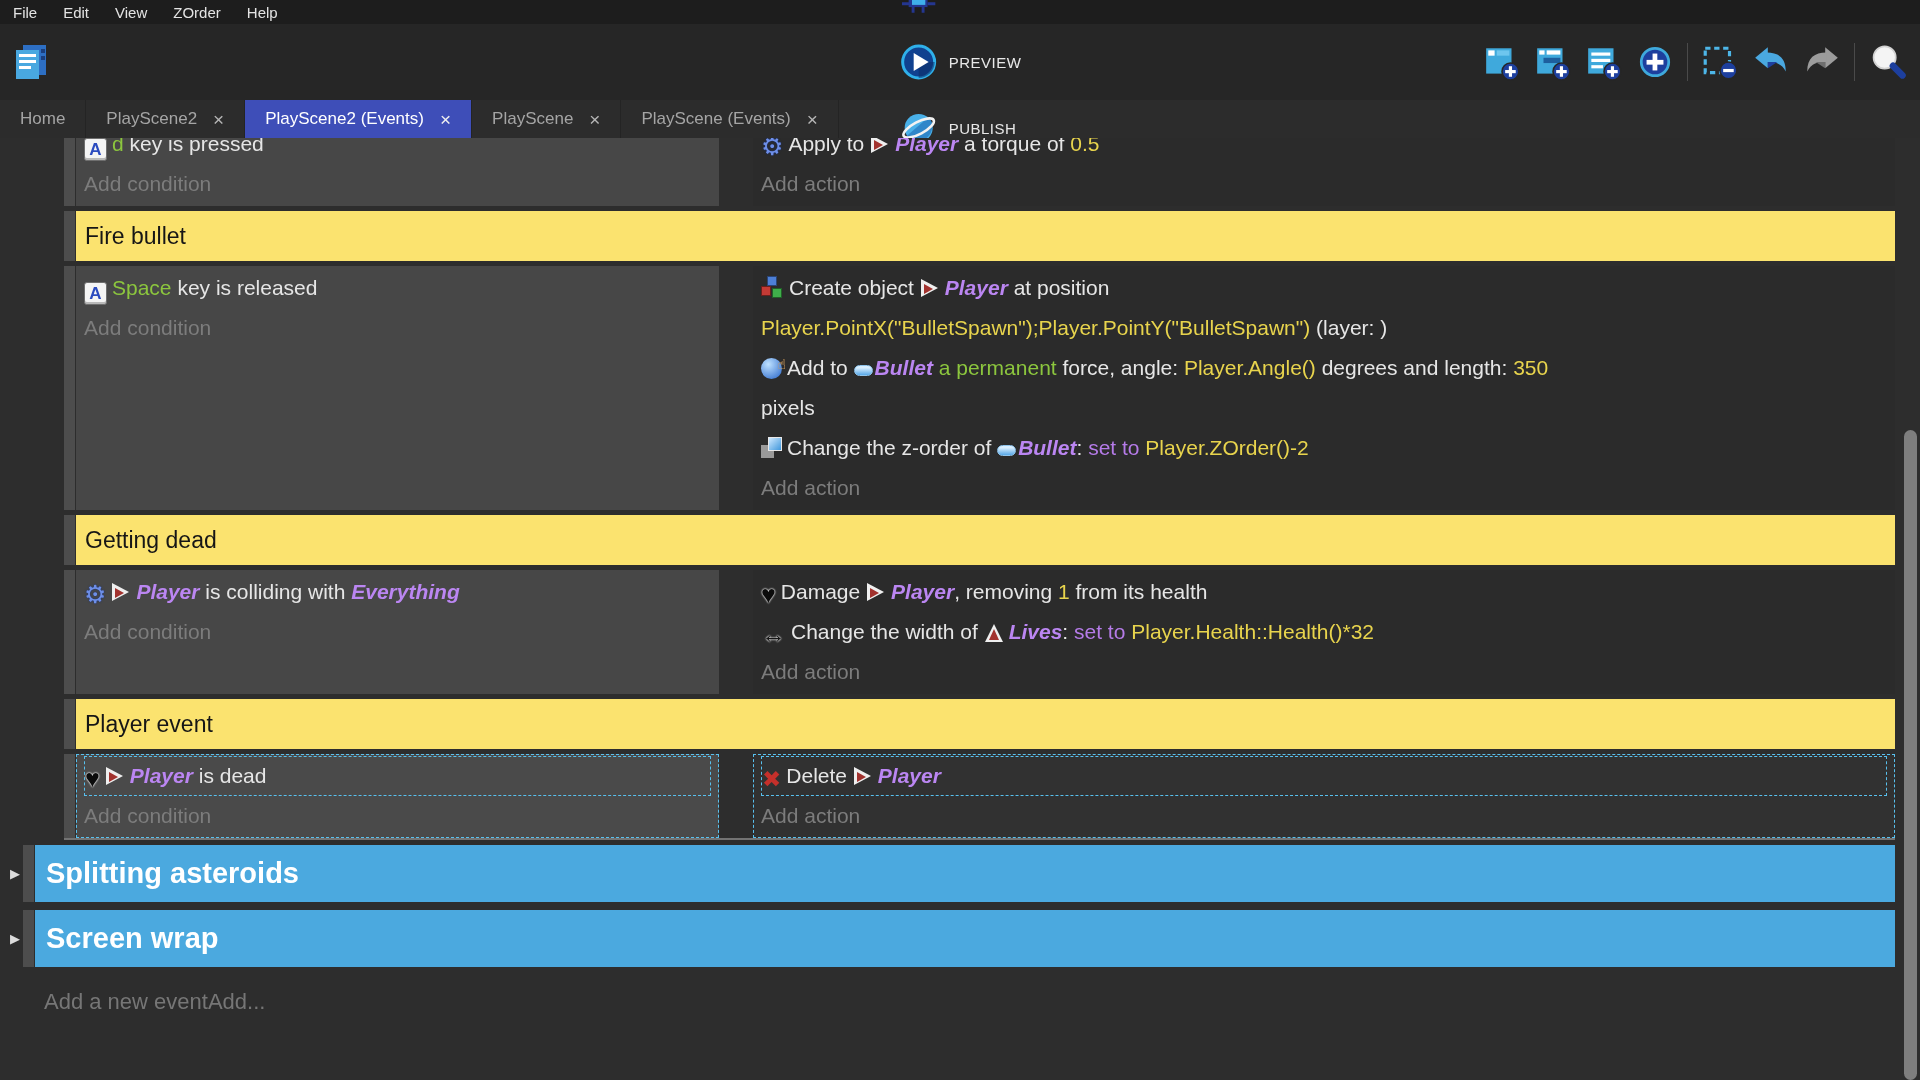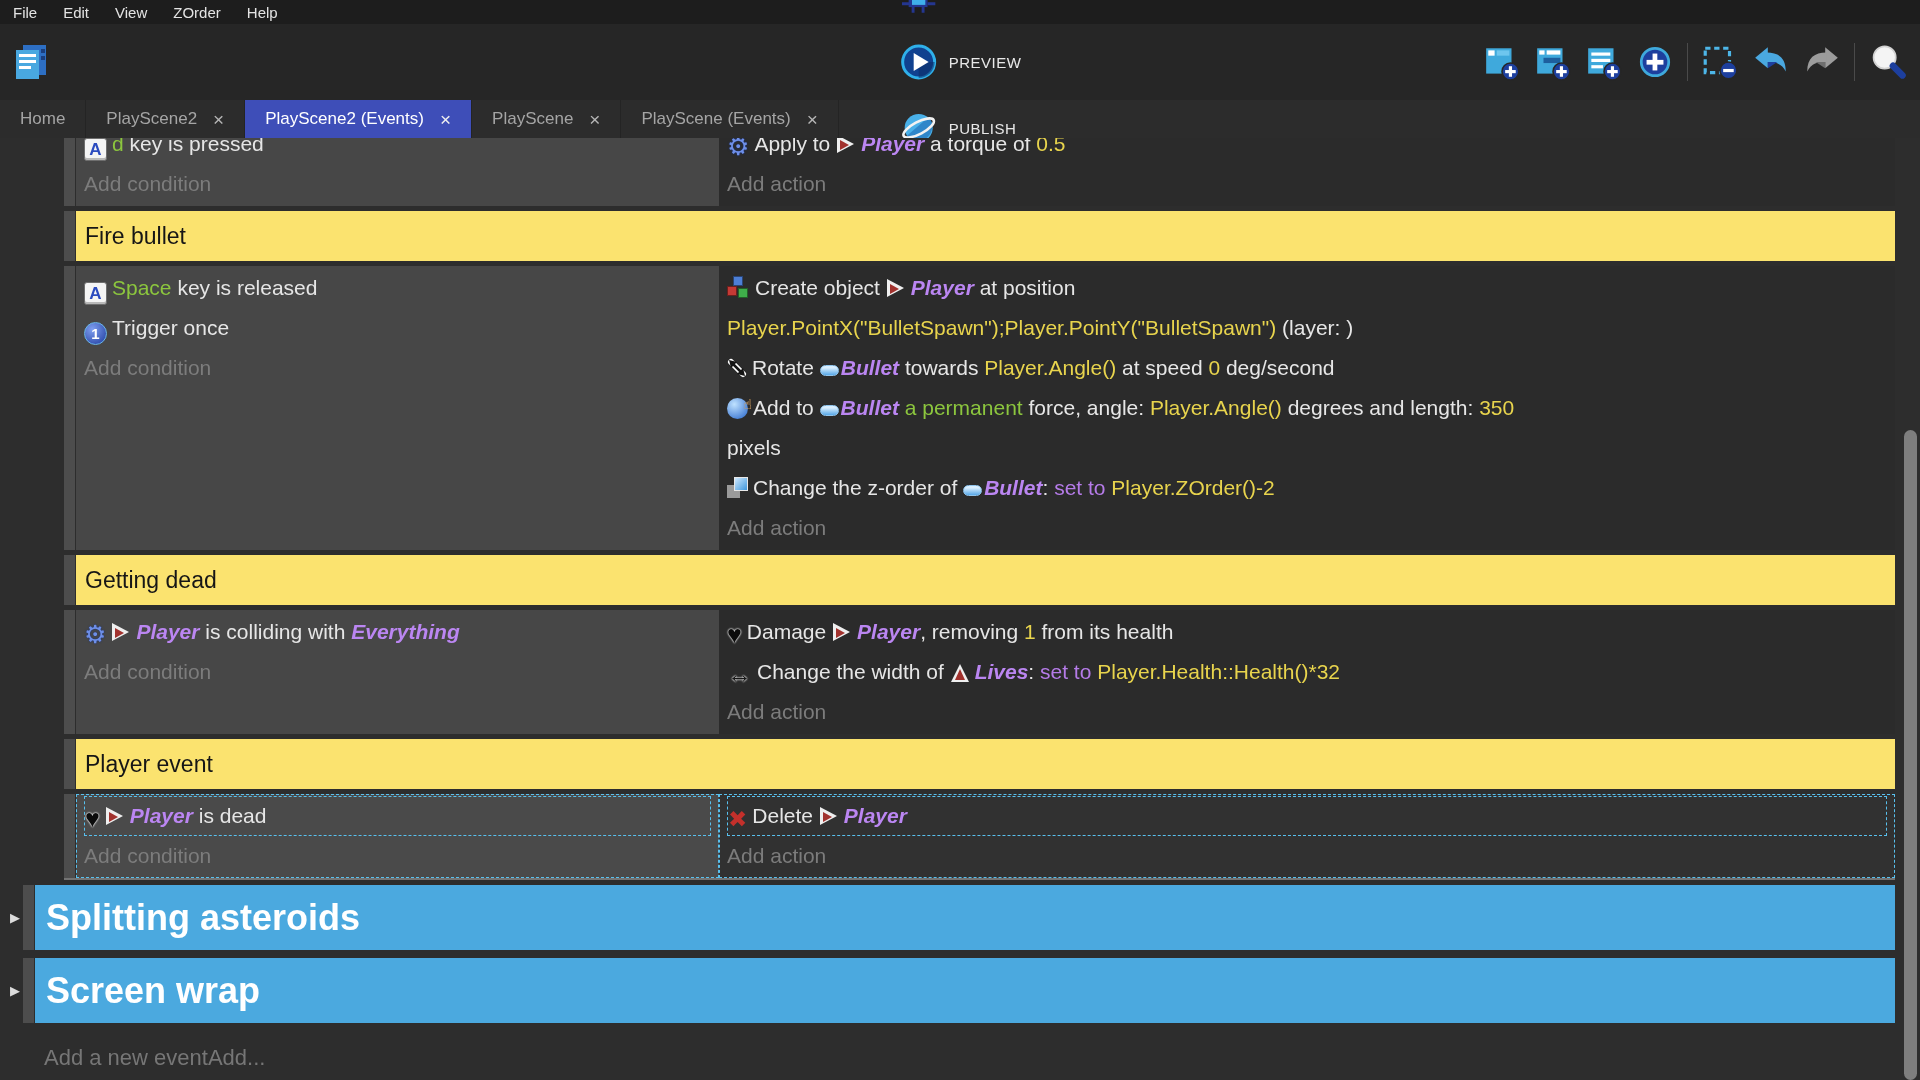--- a/index.html
+++ b/index.html
@@ -27,28 +27,28 @@
   .tab.active .tab-close { color:#efefef; }
 
   
   .events { position:relative; height:942px; background:#2d2d2d; overflow:hidden; font-size:21px; }
   #event-list { margin-top:-16px; }
   .row { display:flex; margin:0 25px 5px 64px; }
   .row.group-row { margin-left:10px; margin-bottom:8px; align-items:stretch; }
   .strip { flex:none; width:11px; background:#4d4d4d; margin-right:1px; }
   .tri { flex:none; width:12px; display:flex; align-items:center; color:#dcdcdc; font-size:13px; margin-right:1px; }
 
-  .event { flex:1; display:flex; }
+  .event { flex:1; display:flex;gap:34px; }
   .cond { flex:none; width:643px; background:#474747; padding:2px 0 2px 8px; }
   .act  { flex:1; background:#2B2B2B; padding:2px 0 2px 8px; }
   .line { line-height:40px; white-space:normal; }
   .placeholder { color:#7c7c7c; }
 
   .comment-bar { flex:1; background:#FBE36F; color:#161616; height:50px; display:flex; align-items:center; padding-left:9px; font-size:23px; }
-  .group-bar { flex:1; background:#4BA9DF; color:#ffffff; height:65px; display:flex; align-items:center; padding-left:11px; font-size:36px; font-weight:600; }
+  .group-bar { flex:1; background:#4BA9DF; color:#ffffff; height:57px; display:flex; align-items:center; padding-left:11px; font-size:29px; font-weight:600; }
 
   .row.sel { border-bottom:2px solid #737373; }
   .sel .cond { background:#4a4a4a; outline:1px dashed #58c0ee; outline-offset:-1px; }
   .sel .act  { background:#313131; outline:1px dashed #58c0ee; outline-offset:-1px; }
   .sel .line.main { border:1px dashed #58c0ee; margin-right:8px; line-height:38px; }
 
   
   .seg.plain { color:#e6e6e6; }
   .seg.object { color:#bb86f2; font-weight:bold;font-style:italic; }
   .seg.expr { color:#e8d44d; }
@@ -254,31 +254,24 @@
         <div class="strip"></div>
         <div class="comment-bar">
           <span>Fire bullet</span>
         </div>
       </div>
       <div class="row">
         <div class="strip"></div>
         <div class="event">
           <div class="cond">
             <div class="line"><span class="ic kbd">A</span><span class="seg key">Space </span><span class="seg plain">key is released</span></div>
-            <div class="line"><span class="ic once">1</span><span class="seg plain">Trigger once</span></div>
             <div class="line placeholder">Add condition</div>
           </div>
           <div class="act">
             <div class="line"><span class="ic create"><i class="cb"></i><i class="cr"></i><i class="cg"></i></span><span class="seg plain">Create object </span><span class="ic ship"></span><span class="seg object">Player</span><span class="seg plain"> at position </span><br><span class="seg expr">Player.PointX("BulletSpawn");Player.PointY("BulletSpawn")</span><span class="seg plain"> (layer: )</span></div>
-            <div class="line"><svg class="ic svgic" width="20" height="20" viewBox="0 0 20 20">
-                <line x1="4" y1="4" x2="16" y2="16" stroke="#fff" stroke-width="6" stroke-linecap="round"></line>
-                <line x1="4" y1="4" x2="16" y2="16" stroke="#141414" stroke-width="2.5"></line>
-                <polygon points="2,2 10,4 4,10" fill="#141414"></polygon>
-                <polygon points="18,18 10,16 16,10" fill="#141414"></polygon>
-              </svg><span class="seg plain">Rotate </span><span class="ic bullet"></span><span class="seg object">Bullet</span><span class="seg plain"> towards </span><span class="seg expr">Player.Angle()</span><span class="seg plain"> at speed </span><span class="seg expr">0</span><span class="seg plain"> deg/second</span></div>
             <div class="line"><span class="ic force"></span><span class="seg plain">Add to </span><span class="ic bullet"></span><span class="seg object">Bullet</span><span class="seg key"> a permanent </span><span class="seg plain">force, angle: </span><span class="seg expr">Player.Angle()</span><span class="seg plain"> degrees and length: </span><span class="seg expr">350</span><br><span class="seg plain">pixels</span></div>
             <div class="line"><span class="ic zorder"><i class="zb"></i><i class="zf"></i></span><span class="seg plain">Change the z-order of </span><span class="ic bullet"></span><span class="seg object">Bullet</span><span class="seg plain">: </span><span class="seg op">set to</span><span class="seg expr"> Player.ZOrder()-2</span></div>
             <div class="line placeholder">Add action</div>
           </div>
         </div>
       </div>
       <div class="row">
         <div class="strip"></div>
         <div class="comment-bar">
           <span>Getting dead</span>

